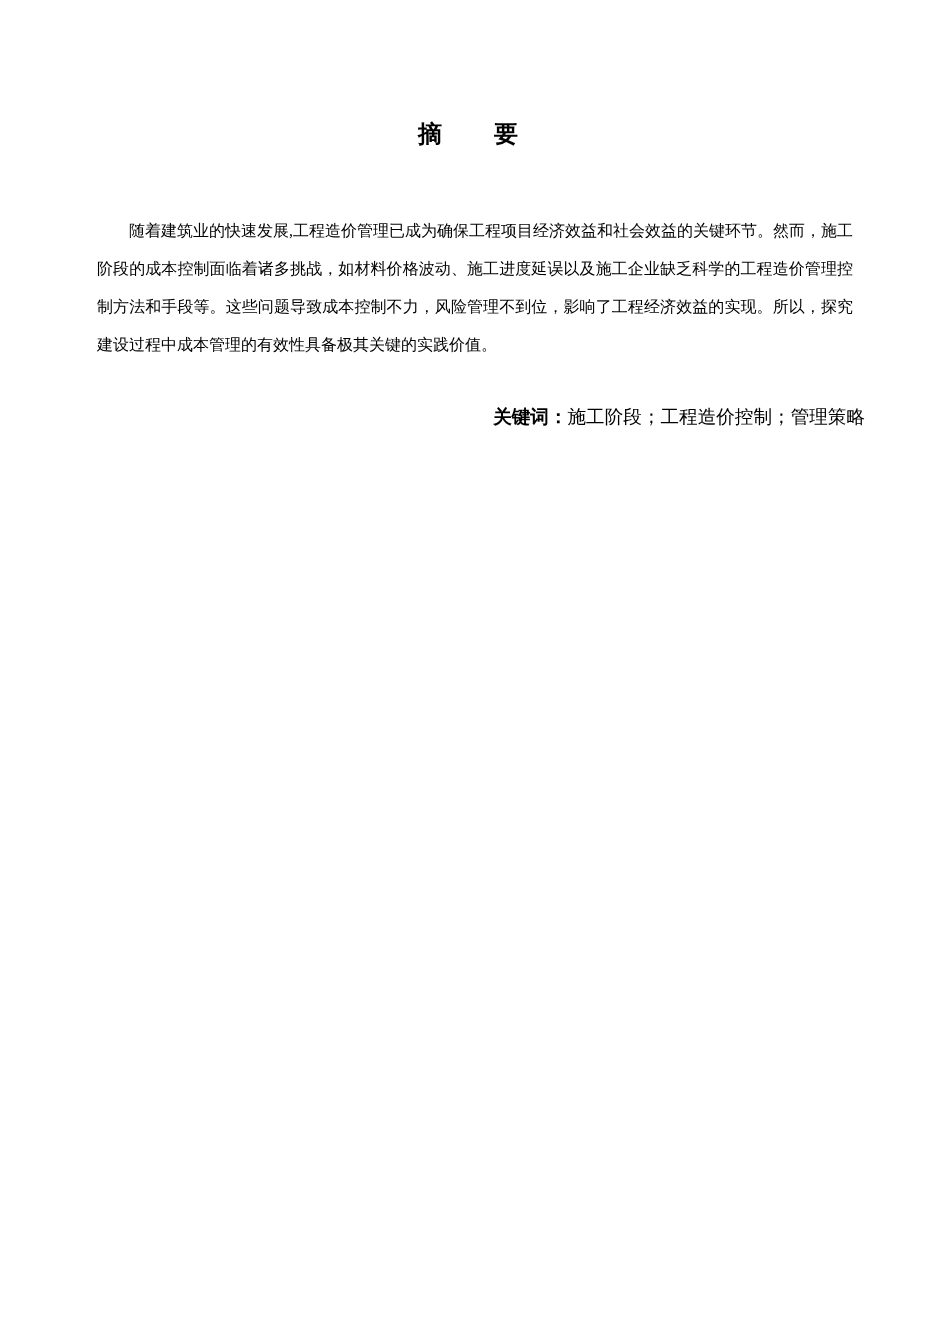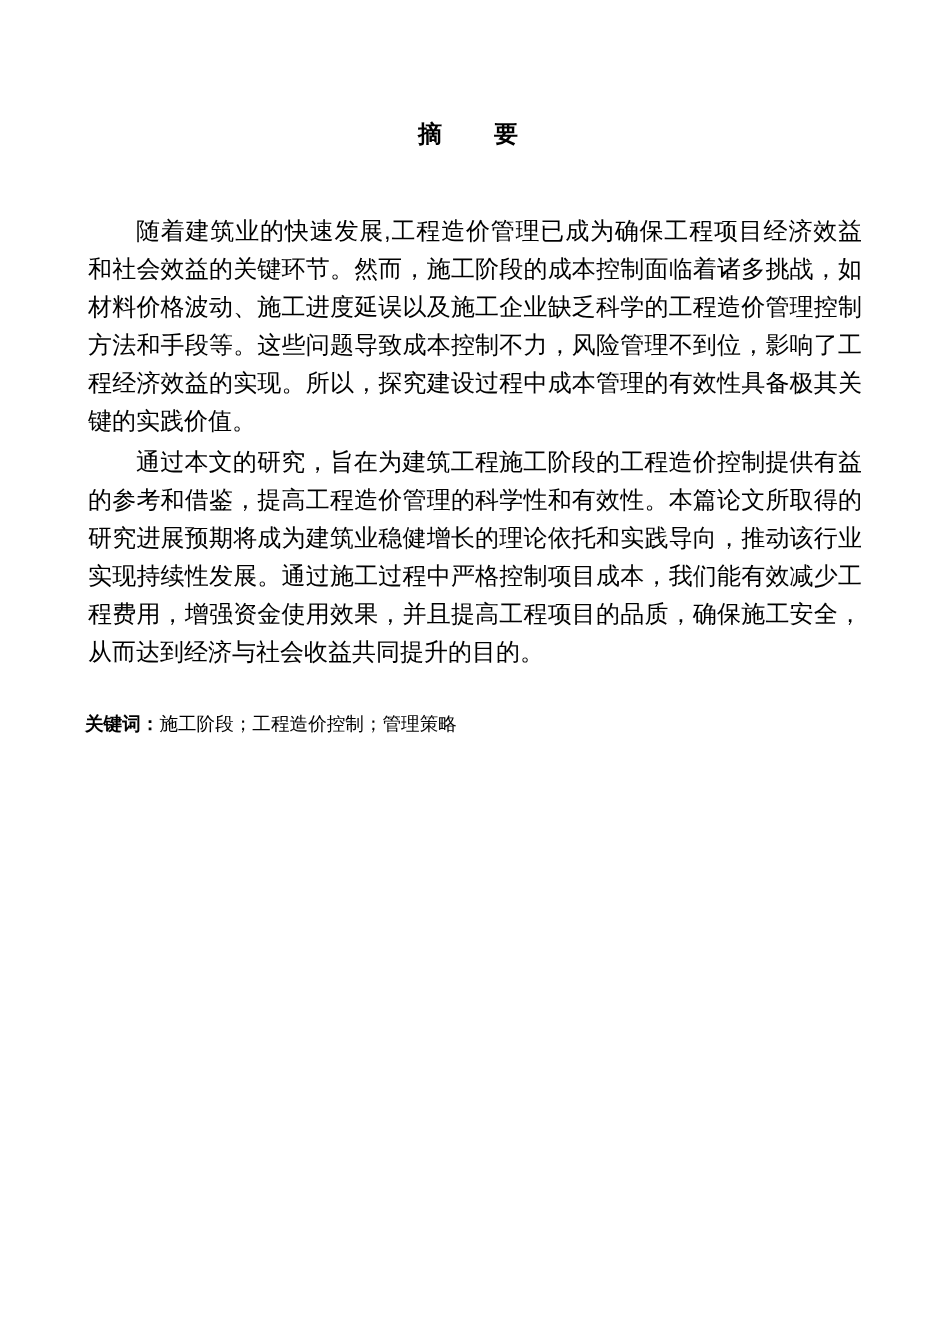--- a/index.html
+++ b/index.html
@@ -28,47 +28,46 @@
     font-weight: bold;
     letter-spacing: 14px;
     margin-top: 118px;
     margin-bottom: 0;
     font-family: "DejaVu Sans", "Liberation Sans", sans-serif;
   }
   .body-block {
     margin-top: 62px;
   }
   p.para {
-    font-size: 24px;
+    font-size: 16px;
     line-height: 38px;
     text-align: justify;
     text-justify: inter-ideograph;
-    margin: 3px;
+    margin: 12px;
     text-indent: 2em;
-    font-family: Liberation Sans, sans-serif;
+    font-family: Liberation Serif, serif;
   }
   .keywords {
     margin-top: 34px;
     font-size: 18.6px;
     line-height: 38px;
-    text-align: left;
+    text-align: right;
   }
   .keywords .kw-label {
     font-weight: bold;
   }
 </style>
 </head>
 <body>
 
 <div class="page">
 
   <h1 class="doc-title">摘　要</h1>
 
   <div class="body-block">
     <p class="para">随着建筑业的快速发展,工程造价管理已成为确保工程项目经济效益和社会效益的关键环节。然而，施工阶段的成本控制面临着诸多挑战，如材料价格波动、施工进度延误以及施工企业缺乏科学的工程造价管理控制方法和手段等。这些问题导致成本控制不力，风险管理不到位，影响了工程经济效益的实现。所以，探究建设过程中成本管理的有效性具备极其关键的实践价值。</p>
-    <p class="para">通过本文的研究，旨在为建筑工程施工阶段的工程造价控制提供有益的参考和借鉴，提高工程造价管理的科学性和有效性。本篇论文所取得的研究进展预期将成为建筑业稳健增长的理论依托和实践导向，推动该行业实现持续性发展。通过施工过程中严格控制项目成本，我们能有效减少工程费用，增强资金使用效果，并且提高工程项目的品质，确保施工安全，从而达到经济与社会收益共同提升的目的。</p>
   </div>
 
   <div class="keywords">
     <span class="kw-label">关键词：</span><span class="kw-value">施工阶段；工程造价控制；管理策略</span>
   </div>
 
 </div>
 
 </body></html>

